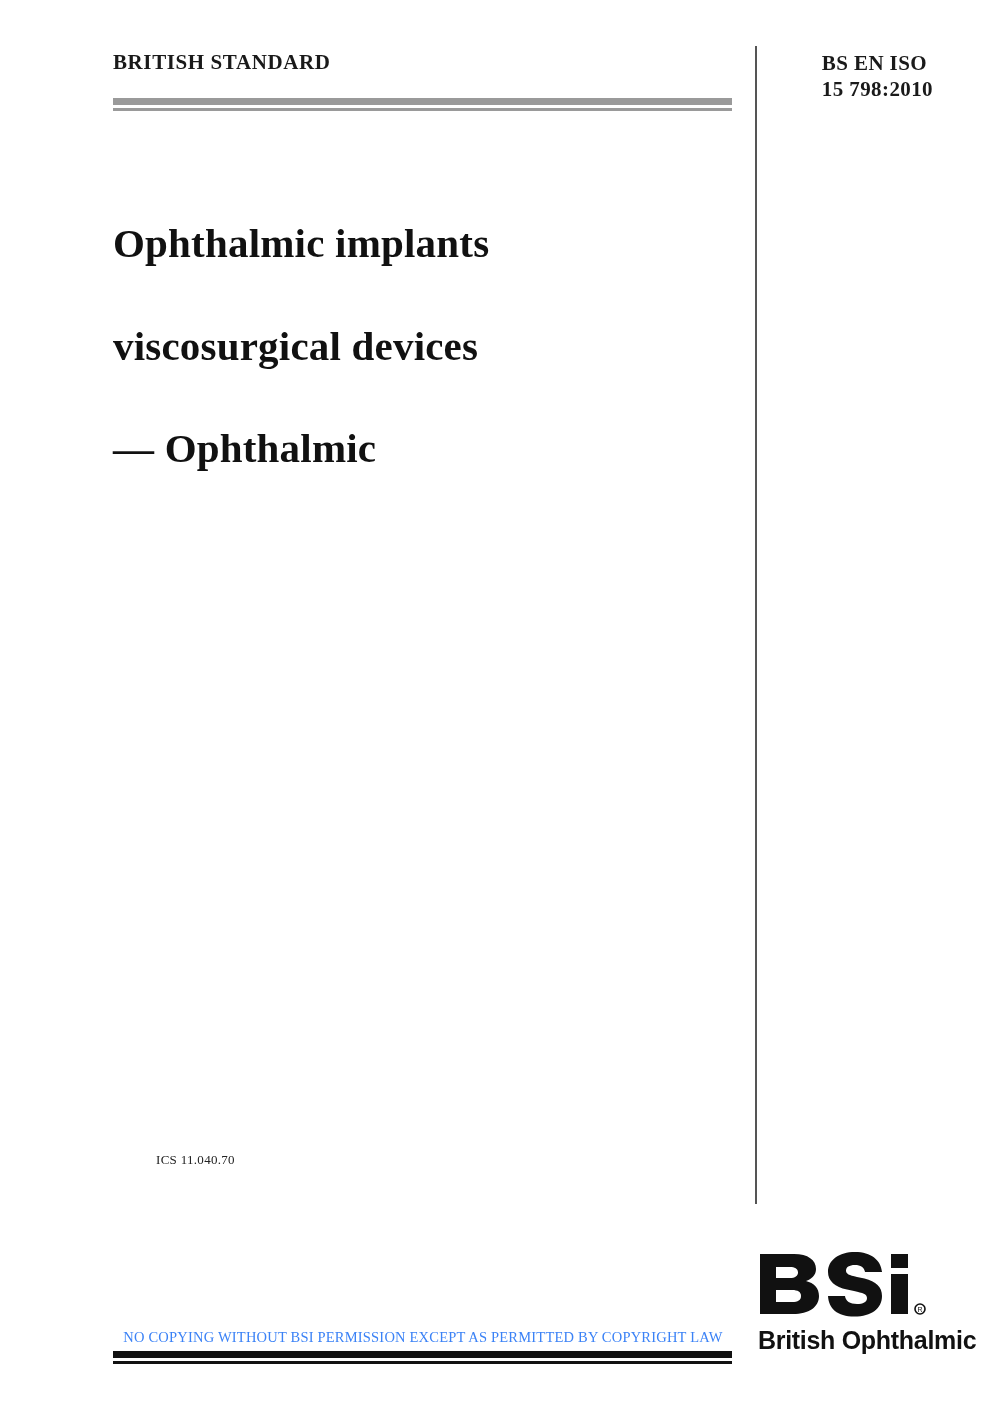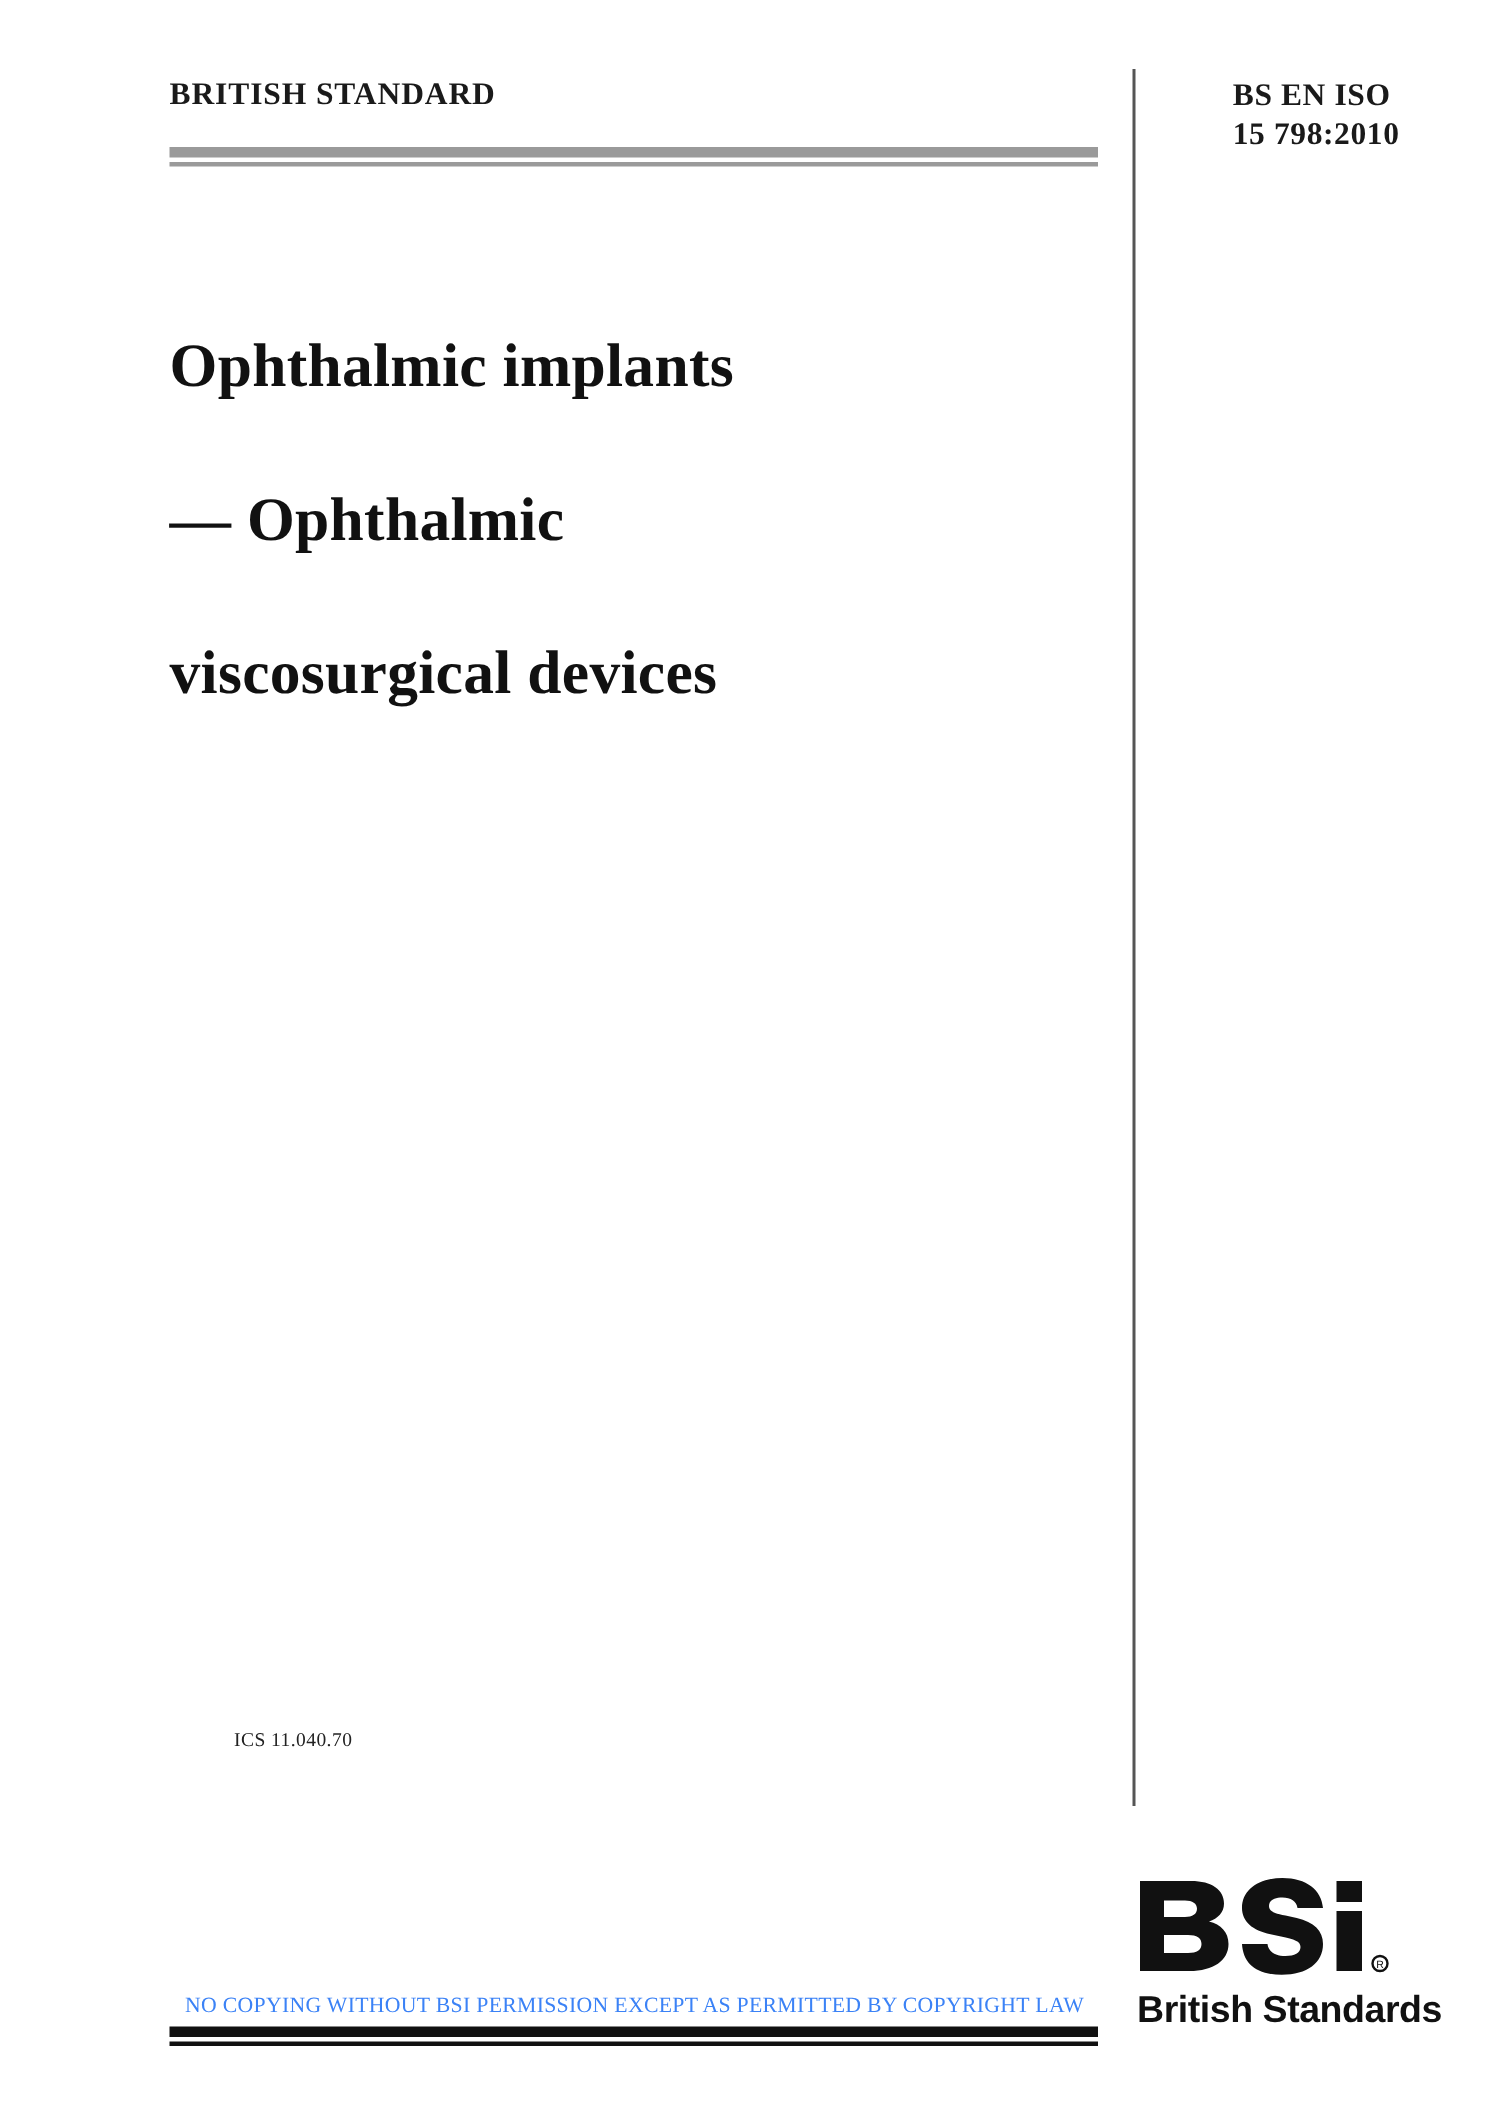--- a/index.html
+++ b/index.html
@@ -178,22 +178,22 @@
     </div>
   </div>
 
   <div class="rule-thick"></div>
   <div class="rule-thin"></div>
 
   <div class="v-divider"></div>
 
   <div class="title">
     <span class="line">Ophthalmic implants</span>
+    <span class="line">viscosurgical devices</span>
     <span class="line">— Ophthalmic</span>
-    <span class="line">viscosurgical devices</span>
   </div>
 
   <div class="ics">ICS 11.040.70</div>
 
   <div class="footer-note">NO COPYING WITHOUT BSI PERMISSION EXCEPT AS PERMITTED BY COPYRIGHT LAW</div>
   <div class="footer-rule-thick"></div>
   <div class="footer-rule-thin"></div>
 
   <div class="logo-wrap">
     <svg class="logo-mark" viewBox="0 0 180 72" aria-hidden="true">
@@ -207,16 +207,16 @@
                                c-6 0 -9 2.2 -9 5.6 c0 3.4 3 4.8 11 6.4 l7.5 1.6 C118 29.5 124 35 124 44 c0 12.5 -10.5 20.5 -27.5 20.5
                                C79 64.5 70.7 56.5 70 44 Z"></path>
 
       <rect fill="#111111" x="133" y="2" width="17" height="14"></rect>
 
       <rect fill="#111111" x="133" y="22" width="17" height="40"></rect>
 
       <circle cx="162" cy="57" r="5" fill="none" stroke="#111111" stroke-width="1.6"></circle>
       <text x="162" y="60" font-family="Liberation Sans, sans-serif" font-size="7" text-anchor="middle" fill="#111111">R</text>
     </svg>
-    <div class="logo-sub">British Standards</div>
+    <div class="logo-sub">British Ophthalmic</div>
   </div>
 
 </div>
 
 </body></html>

